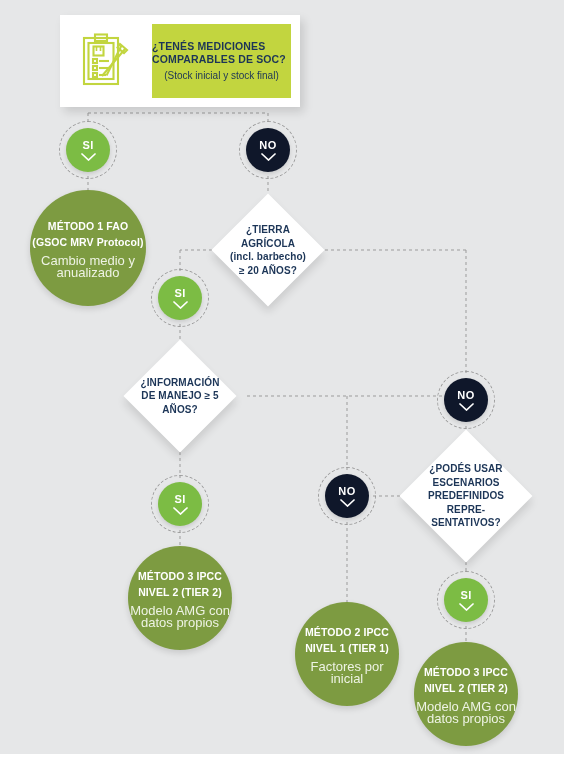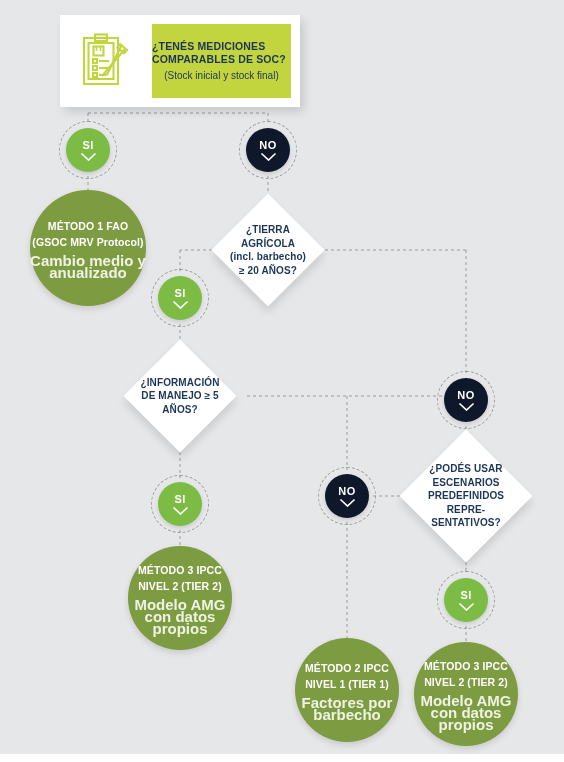--- a/index.html
+++ b/index.html
@@ -78,21 +78,21 @@
     color:#ffffff;
     display:flex;flex-direction:column;
     align-items:center;justify-content:center;
     text-align:center;
     box-shadow:0 3px 6px rgba(0,0,0,0.13);
   }
   .method .mt{
     font-size:10.5px;font-weight:bold;line-height:16px;letter-spacing:.1px;
   }
   .method .ms{
-    font-size:15px;font-weight:bold;line-height:12px;margin-top:5px;
+    font-size:13px;font-weight:normal;line-height:12px;margin-top:5px;
     color:#eef3e4;
   }
 
   
   .diamond{
     position:absolute;
     background:#ffffff;
     transform:rotate(45deg);
     box-shadow:4px 4px 8px rgba(0,0,0,0.12);
   }
@@ -253,23 +253,23 @@
   </div>
 
   <div class="pill-ring" style="left:437px;top:571px;"></div>
   <div class="pill si" style="left:444px;top:578px;">
     <span class="lbl">SI</span>
     <svg class="chev" viewBox="0 0 15 8">
       <path d="M1,1 L7.5,7 L14,1" fill="none" stroke="#ffffff" stroke-width="1.7" stroke-linecap="round"></path>
     </svg>
   </div>
 
-  <div class="method" style="left:295px;top:638px;width:104px;height:104px;text-align:center;">
+  <div class="method" style="left:295px;top:602px;width:104px;height:104px;text-align:center;">
     <div class="mt">MÉTODO 2 IPCC NIVEL 1 (TIER 1)</div>
-    <div class="ms">Factores por barbecho</div>
+    <div class="ms">Factores por inicial</div>
   </div>
 
   <div class="method" style="left:414px;top:642px;width:104px;height:104px;">
     <div class="mt">MÉTODO 3 IPCC NIVEL 2 (TIER 2)</div>
     <div class="ms">Modelo AMG con datos propios</div>
   </div>
 
   <div class="bottom-white"></div>
 </div>
 

